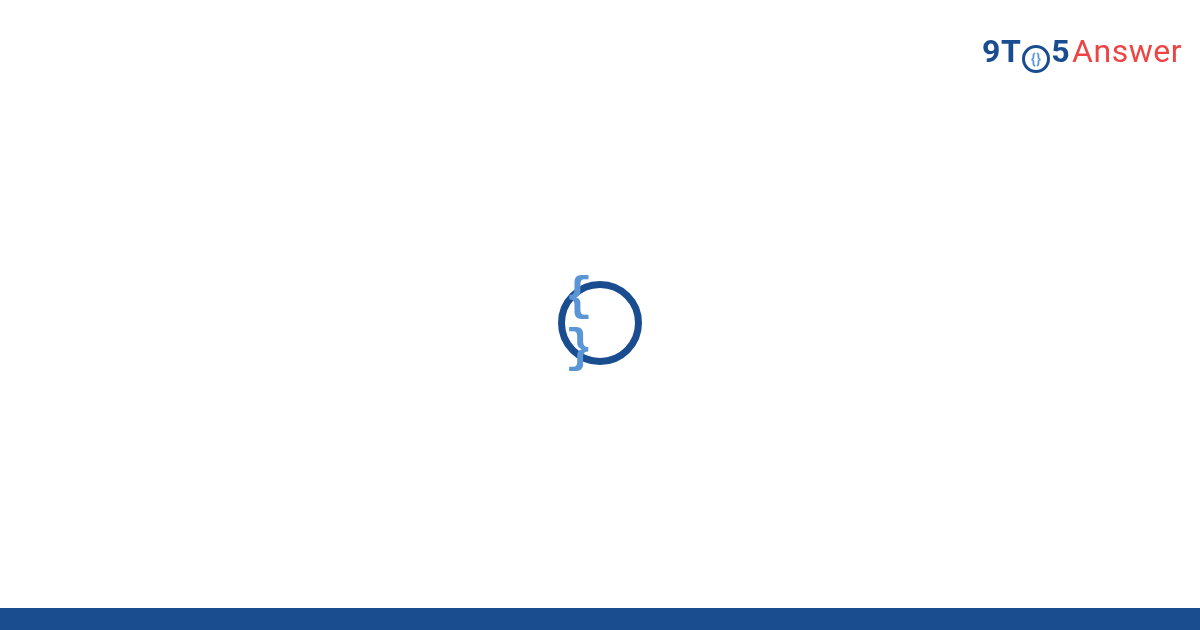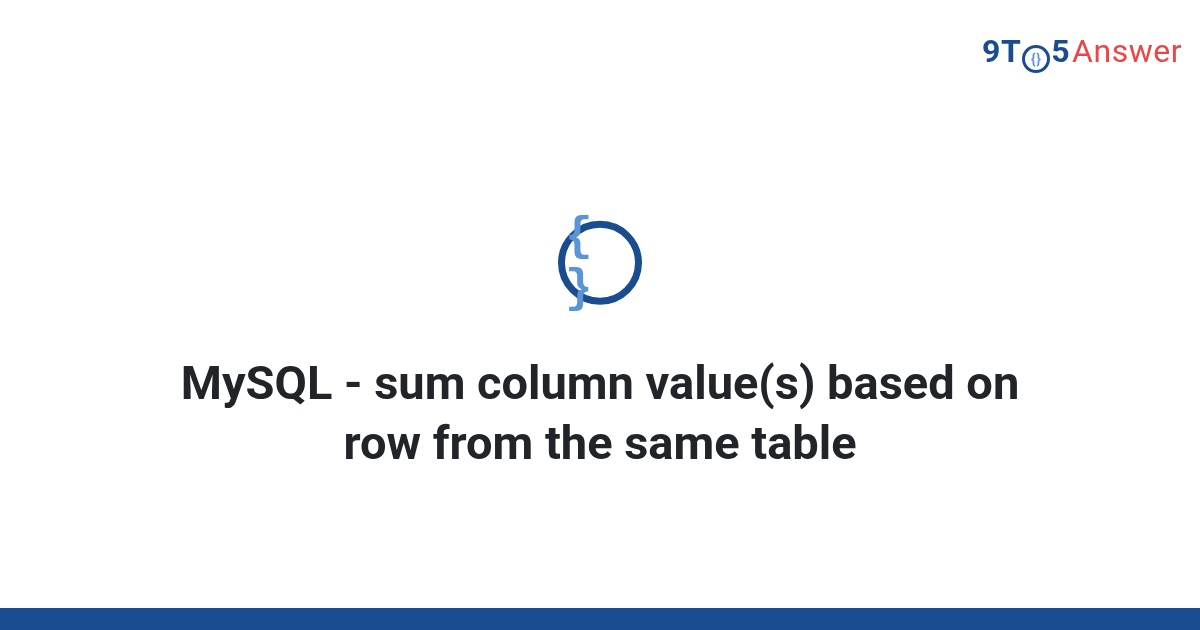--- a/index.html
+++ b/index.html
@@ -104,16 +104,15 @@
   <span class="logo-9t">9T</span>
   <span class="logo-circle">{}</span>
   <span class="logo-5">5</span>
   <span class="logo-answer">Answer</span>
 </div>
 
 <div class="center-content">
   <div class="code-icon">
     <span>{ }</span>
   </div>
-  <h1 class="title">MySQL - sum column value(s) based on row from the same table</h1>
 </div>
 
 <div class="footer-bar"></div>
 
 </body></html>

